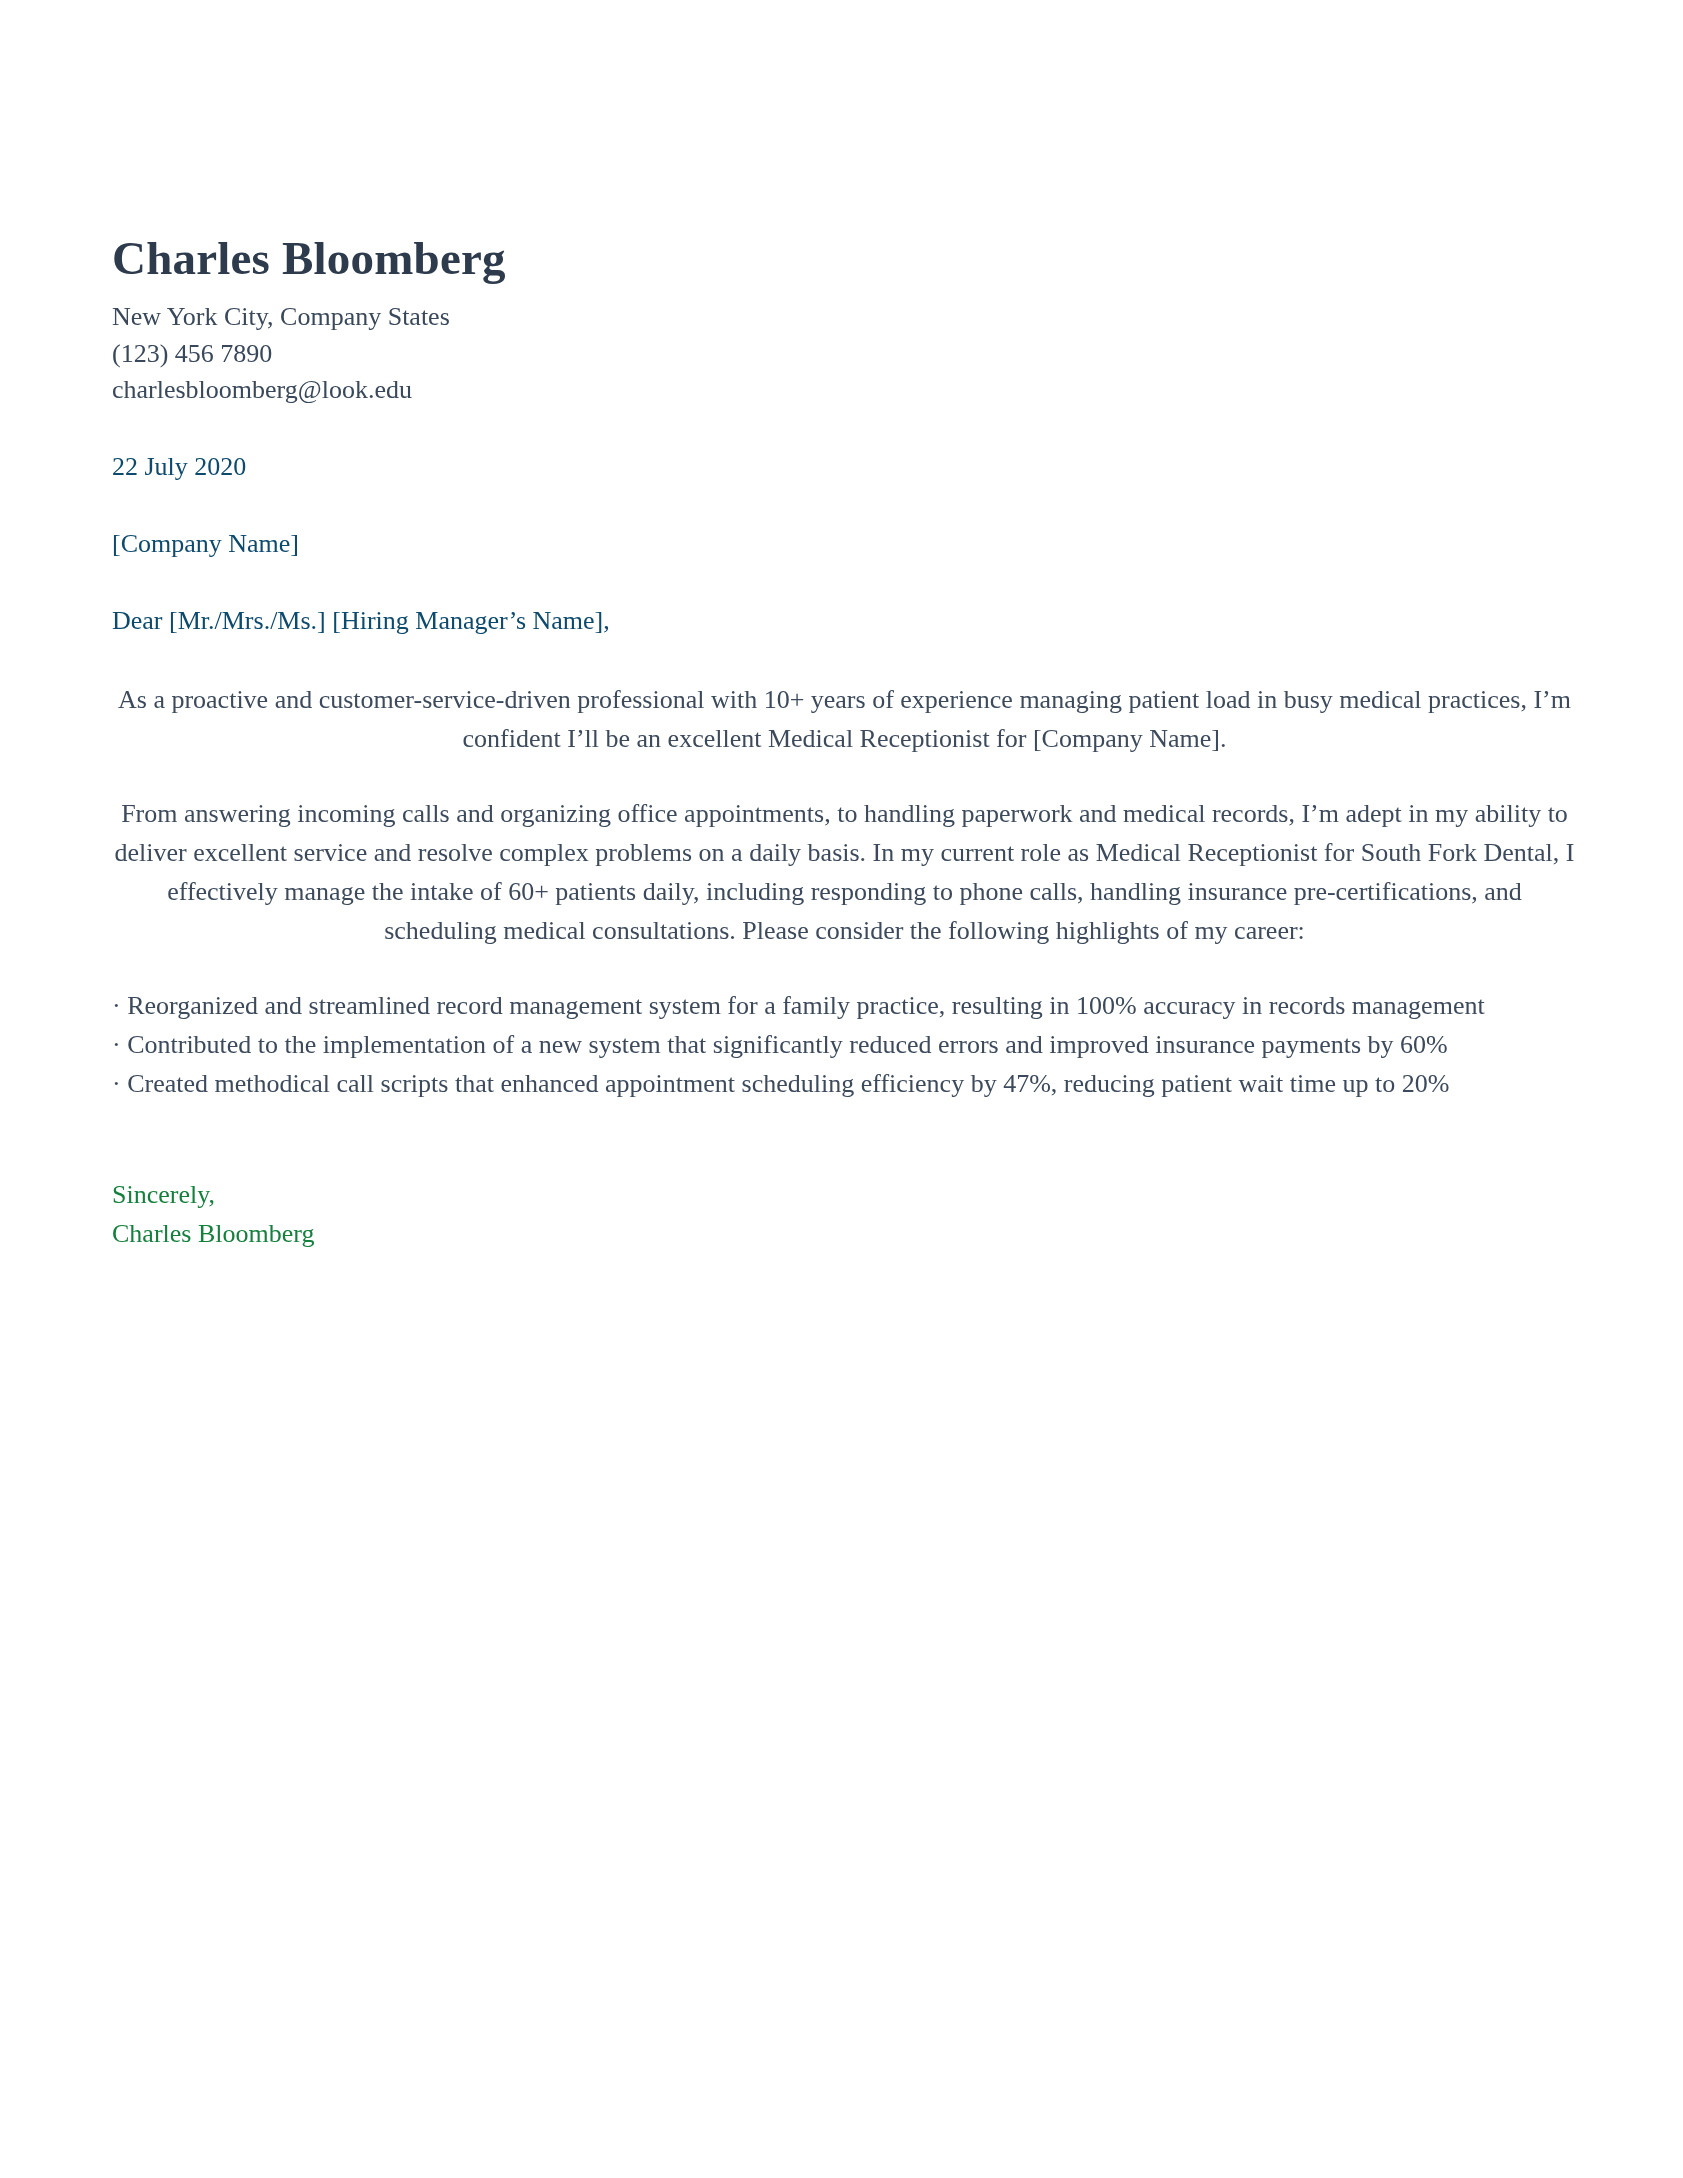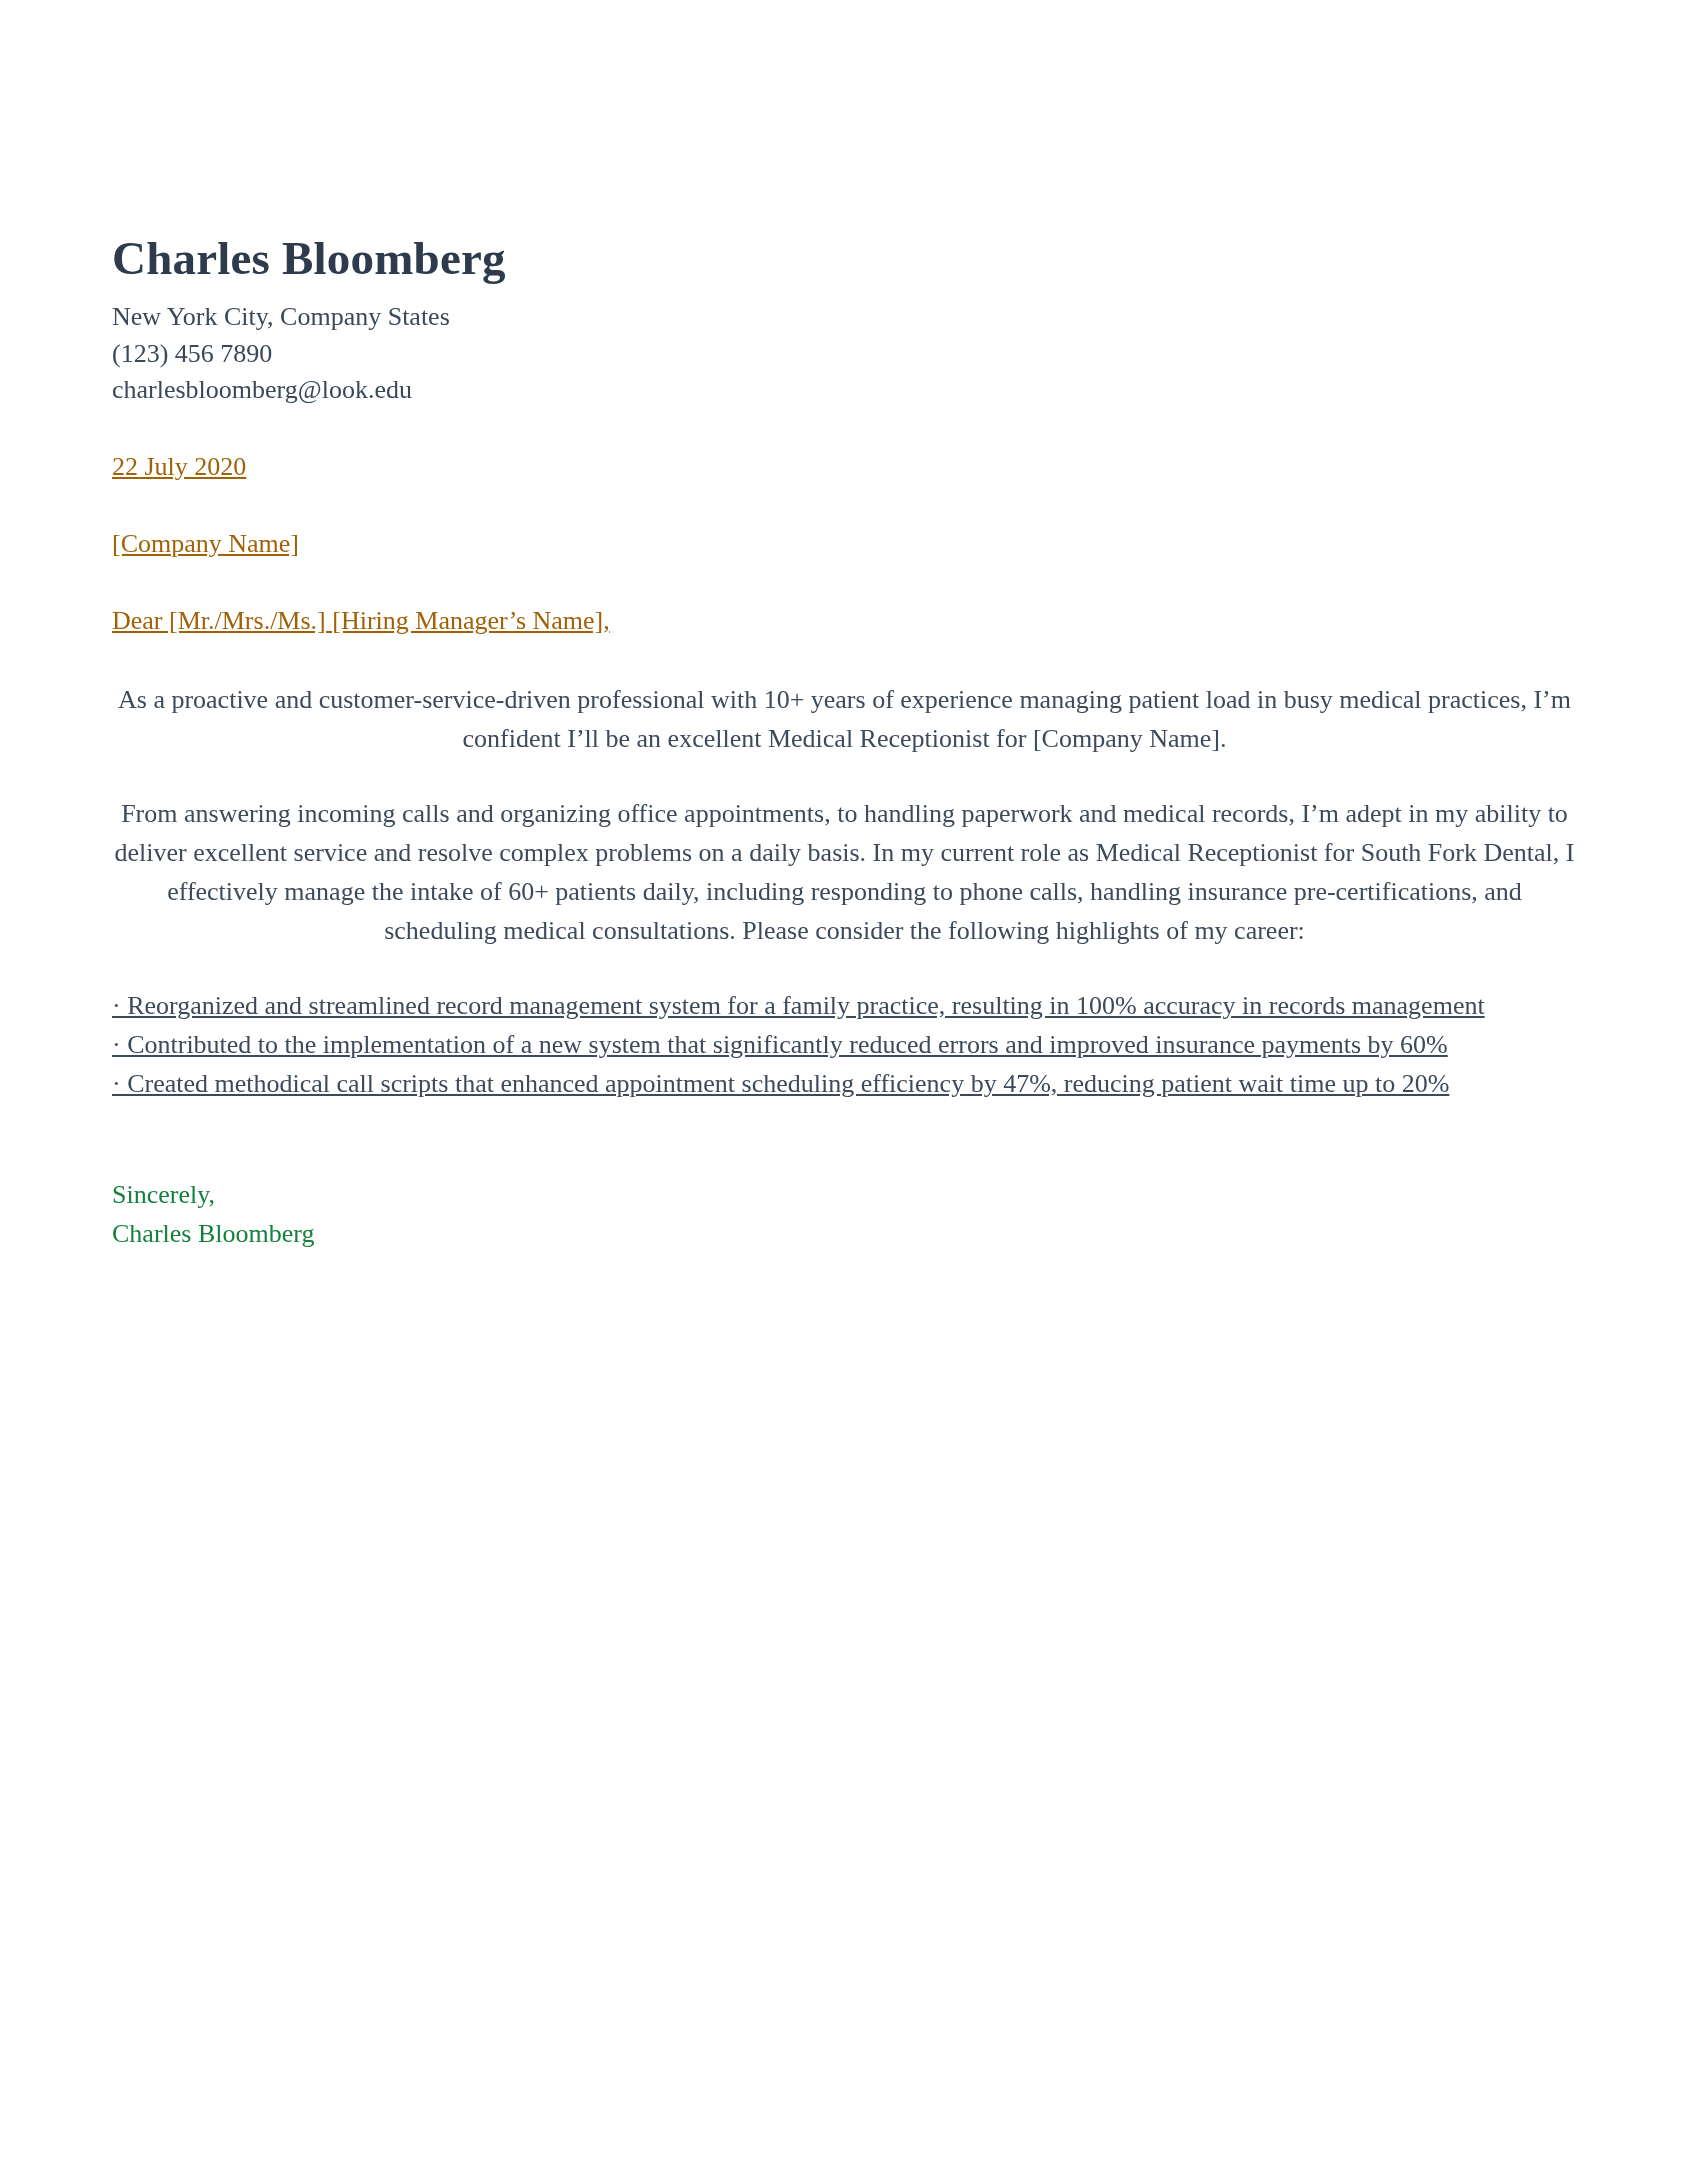--- a/index.html
+++ b/index.html
@@ -46,40 +46,38 @@
     line-height: 1.42;
     margin: 0;
     white-space: nowrap;
   }
 
   .spacer-sm { height: 40px; }
   .spacer-md { height: 36px; }
 
   .meta-line {
     font-size: 26px;
-    color: #a16207;
+    color: #0c4a6e;
     line-height: 1.42;
     margin: 0;
-    text-decoration: underline;
   }
 
   .body-para {
     font-size: 26px;
     color: #3c4a5c;
     line-height: 1.50;
     margin: 0;
     text-align: center;
   }
 
   .bullet-list {
     font-size: 26px;
     color: #3c4a5c;
     line-height: 1.50;
     margin: 0;
-    text-decoration: underline;
   }
   .bullet-item {
     margin: 0;
   }
 
   .signoff-line {
     font-size: 26px;
     color: #15803d;
     line-height: 1.50;
     margin: 0;

